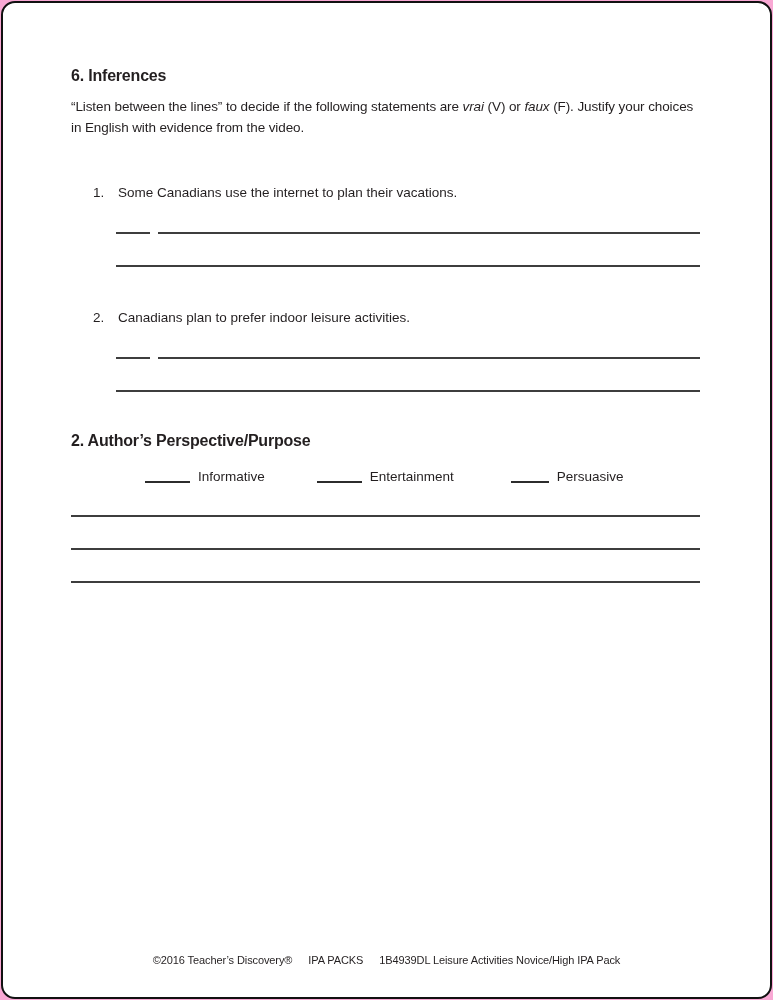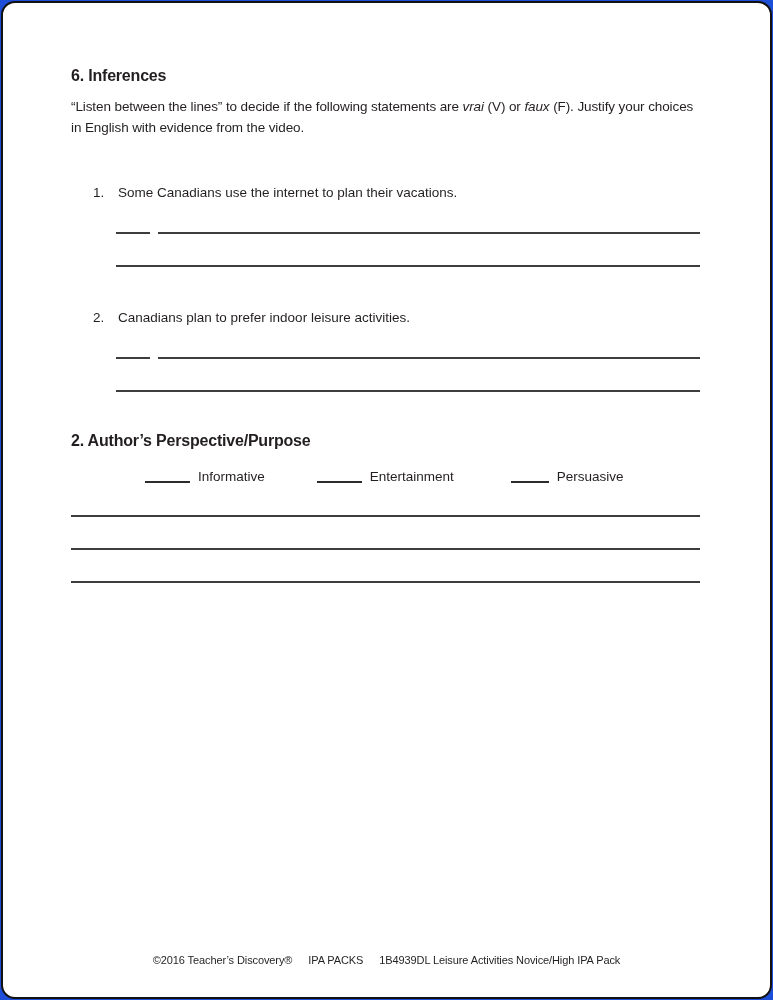--- a/index.html
+++ b/index.html
@@ -1,18 +1,18 @@
 <!DOCTYPE html>
 <html><head>
 <meta charset="utf-8">
 <style>
   * { margin:0; padding:0; box-sizing:border-box; }
   html,body { background:#000; }
   body { font-family:"Liberation Sans", sans-serif; color:#231f20; }
-  .frame { position:relative; width:773px; height:1000px; background:#1d4ed8; }
+  .frame { position:relative; width:773px; height:1000px; background:#f9a8d4; }
   .paper {
     position:absolute; inset:1px;
     background:#fff; border:2px solid #111;
     border-radius:14px; overflow:hidden;
   }
   .content { position:absolute; left:68px; right:70px; top:0; }
 
   .heading { margin-top:64px; font-size:16px; font-weight:bold; letter-spacing:-0.2px; }
   .para { margin-top:11px; font-size:13.5px; line-height:21px; letter-spacing:-0.1px; }
   .it { font-style:italic; }

